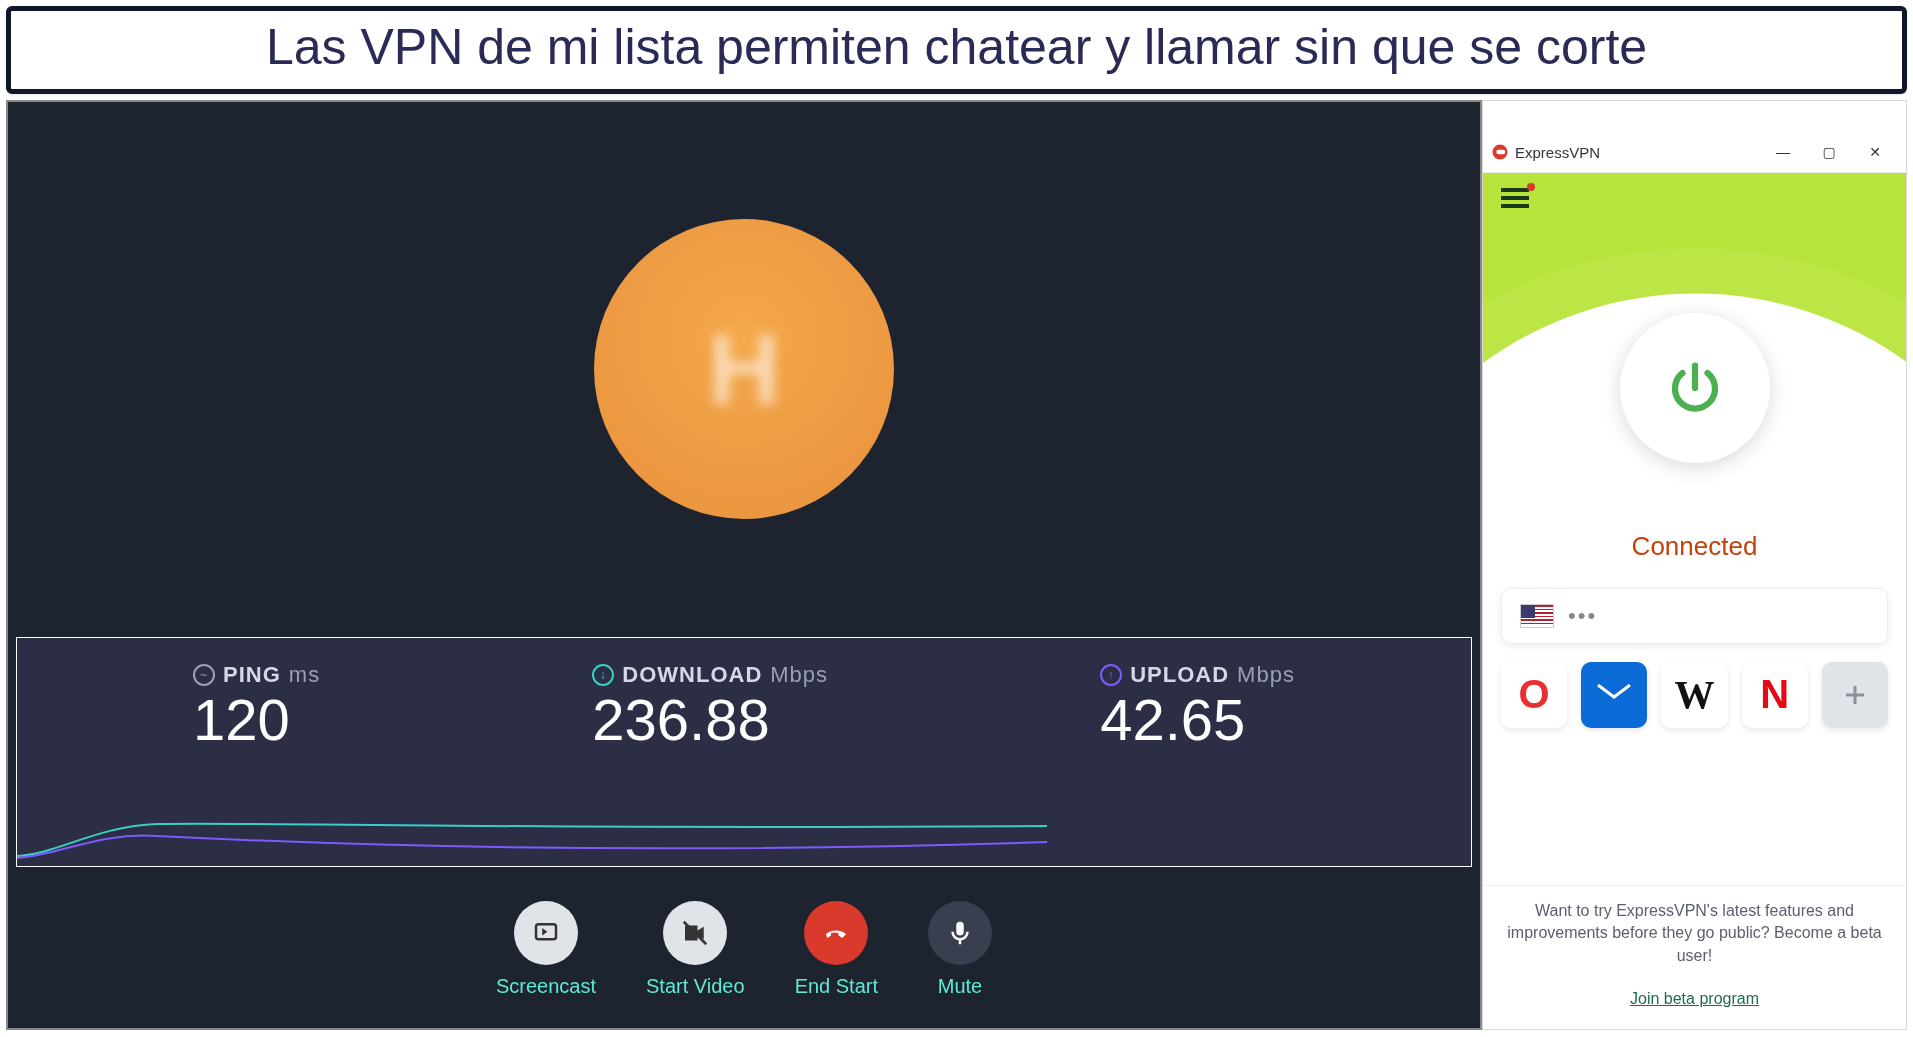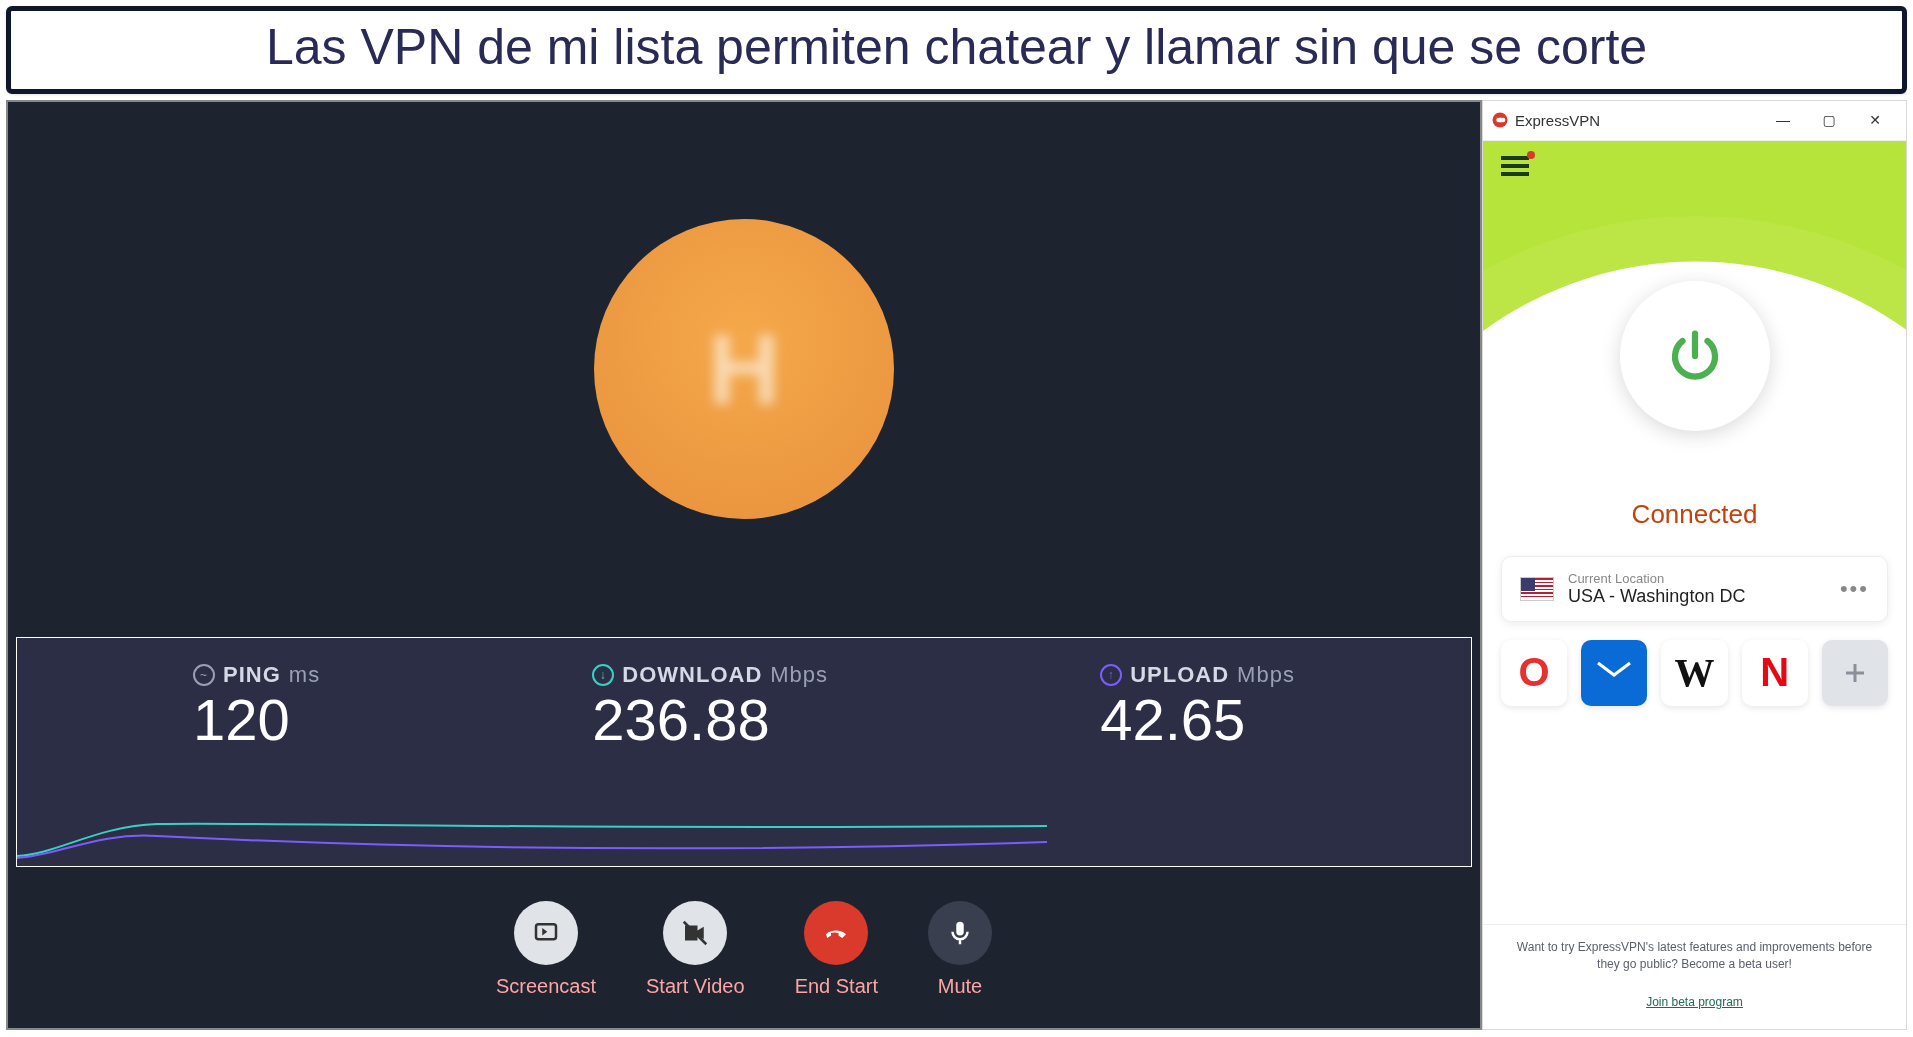--- a/index.html
+++ b/index.html
@@ -13,28 +13,28 @@
   .avatar-letter { font-size: 100px; color: rgba(255,255,255,0.6); font-weight: 600; filter: blur(6px); }
   .speed-card { margin: 0 8px; background: #2b2e45; border: 1px solid #fff; height: 230px; position: relative; overflow: hidden; }
   .metrics { display: flex; justify-content: space-around; padding: 24px 40px 0; }
   .metric { text-align: left; }
   .metric-label { display: flex; align-items: center; gap: 8px; color: #9aa0b4; font-size: 22px; letter-spacing: 1px; }
   .metric-label .strong { color: #d5d9e6; font-weight: 600; }
   .metric-value { color: #fff; font-size: 58px; font-weight: 300; line-height: 1; margin-top: 3px; }
   .metric-icon { width: 22px; height: 22px; border: 2px solid currentColor; border-radius: 50%; display: inline-flex; align-items: center; justify-content: center; font-size: 12px; }
   .spark { position: absolute; left: 0; right: 0; bottom: 0; height: 70px; }
   .controls { display: flex; justify-content: center; gap: 50px; padding: 34px 0 30px; }
-  .control { display: flex; flex-direction: column; align-items: center; gap: 10px; color: #fca5a5; font-size: 20px; cursor: pointer; }
+  .control { display: flex; flex-direction: column; align-items: center; gap: 10px; color: #5eead4; font-size: 20px; cursor: pointer; }
   .control-btn { width: 64px; height: 64px; border-radius: 50%; background: #e0e3e8; display: flex; align-items: center; justify-content: center; color: #333; }
   .control-btn.red { background: #d93a2b; color: #fff; }
   .control-btn.dark { background: #3a3f4f; color: #fff; }
   .control-btn svg { width: 30px; height: 30px; }
   
   .vpn-window { width: 425px; background: #fff; border: 1px solid #d9d9d9; display: flex; flex-direction: column; height: 930px; }
-  .titlebar { display: flex; align-items: center; height: 40px; padding: 0 8px; border-bottom: 1px solid #eee; }
+  .titlebar { display: flex; align-items: center; height: 40px; padding: 0 8px; border-bottom: 1px solid #eee; margin-top: 32px; }
   .titlebar-title { display: flex; align-items: center; gap: 6px; font-size: 15px; color: #333; }
   .ev-logo { width: 18px; height: 18px; }
   .win-controls { margin-left: auto; display: flex; }
   .win-btn { width: 46px; height: 32px; display: flex; align-items: center; justify-content: center; color: #333; cursor: pointer; font-size: 14px;}
   .vpn-hero { position: relative; height: 340px; background: #fff; overflow: hidden; }
   .arc-wrap { position: absolute; top: 0; left: 0; right: 0; height: 220px;}
   .hamburger { position: absolute; top: 14px; left: 18px; cursor: pointer; }
   .hamburger-dot { position: absolute; top: -4px; right: -6px; width: 8px; height: 8px; background: #d93a2b; border-radius: 50%; }
   .power-btn { position: absolute; top: 140px; left: 50%; transform: translateX(-50%); width: 150px; height: 150px; border-radius: 50%; background: #fff; box-shadow: 0 4px 20px rgba(0,0,0,0.15); display: flex; align-items: center; justify-content: center; cursor: pointer; }
   .power-btn svg { width: 60px; height: 60px; color: #4caf50; }
@@ -47,21 +47,21 @@
   .loc-name { font-size: 18px; color: #222; font-weight: 500; }
   .loc-more { color: #888; font-size: 22px; letter-spacing: 2px; cursor: pointer;}
   .shortcut-row { margin: 18px 18px 0; display: flex; gap: 14px; }
   .shortcut { flex: 1; aspect-ratio: 1; border-radius: 10px; display: flex; align-items: center; justify-content: center; font-size: 40px; font-weight: 700; cursor: pointer; box-shadow: 0 2px 6px rgba(0,0,0,0.1);}
   .sc-opera{background:#fff;color:#e83030;}
   .sc-mail{background:#0a6bd6;color:#fff;}
   .sc-w{background:#fff;color:#111;font-family:Georgia,serif;}
   .sc-n{background:#fff;color:#e50914;}
   .sc-add{background:#e0e3e8;color:#8a8f99;}
   .vpn-window .spacer { flex: 1; }
-  .beta-box { border-top: 1px solid #eee; padding: 14px 24px 18px; text-align: center; color: #5a5f6b; font-size: 12px; line-height: 1.4; }
+  .beta-box { border-top: 1px solid #eee; padding: 14px 24px 18px; text-align: center; color: #5a5f6b; font-size: 16px; line-height: 1.4; }
   .beta-link { color: #1e6b52; text-decoration: underline; cursor: pointer; display: block; margin-top: 21px;}
 </style>
 </head>
 <body>
 
 <div class="headline-box">
   <div class="headline">Las VPN de mi lista permiten chatear y llamar sin que se corte</div>
 </div>
 
 <div class="main-row">
@@ -181,24 +181,20 @@
             <path d="M12 3v9" stroke="currentColor" stroke-width="2.5" stroke-linecap="round"></path>
             <path d="M7 6a8 8 0 1010 0" stroke="currentColor" stroke-width="2.5" fill="none" stroke-linecap="round"></path>
           </svg>
       </div>
     </div>
 
     <div class="status-text">Connected</div>
 
     <div class="loc-card">
       <div class="flag"></div>
-      <div class="loc-text">
-        <div class="loc-label">Current Location</div>
-        <div class="loc-name">USA - Washington DC</div>
-      </div>
       <div class="loc-more">•••</div>
     </div>
 
     <div class="shortcut-row">
       <div class="shortcut sc-opera">
           <span>O</span>
         </div>
       <div class="shortcut sc-mail">
         <svg width="36" height="28" viewBox="0 0 36 28">
             <rect width="36" height="28" fill="#0a6bd6"></rect>

